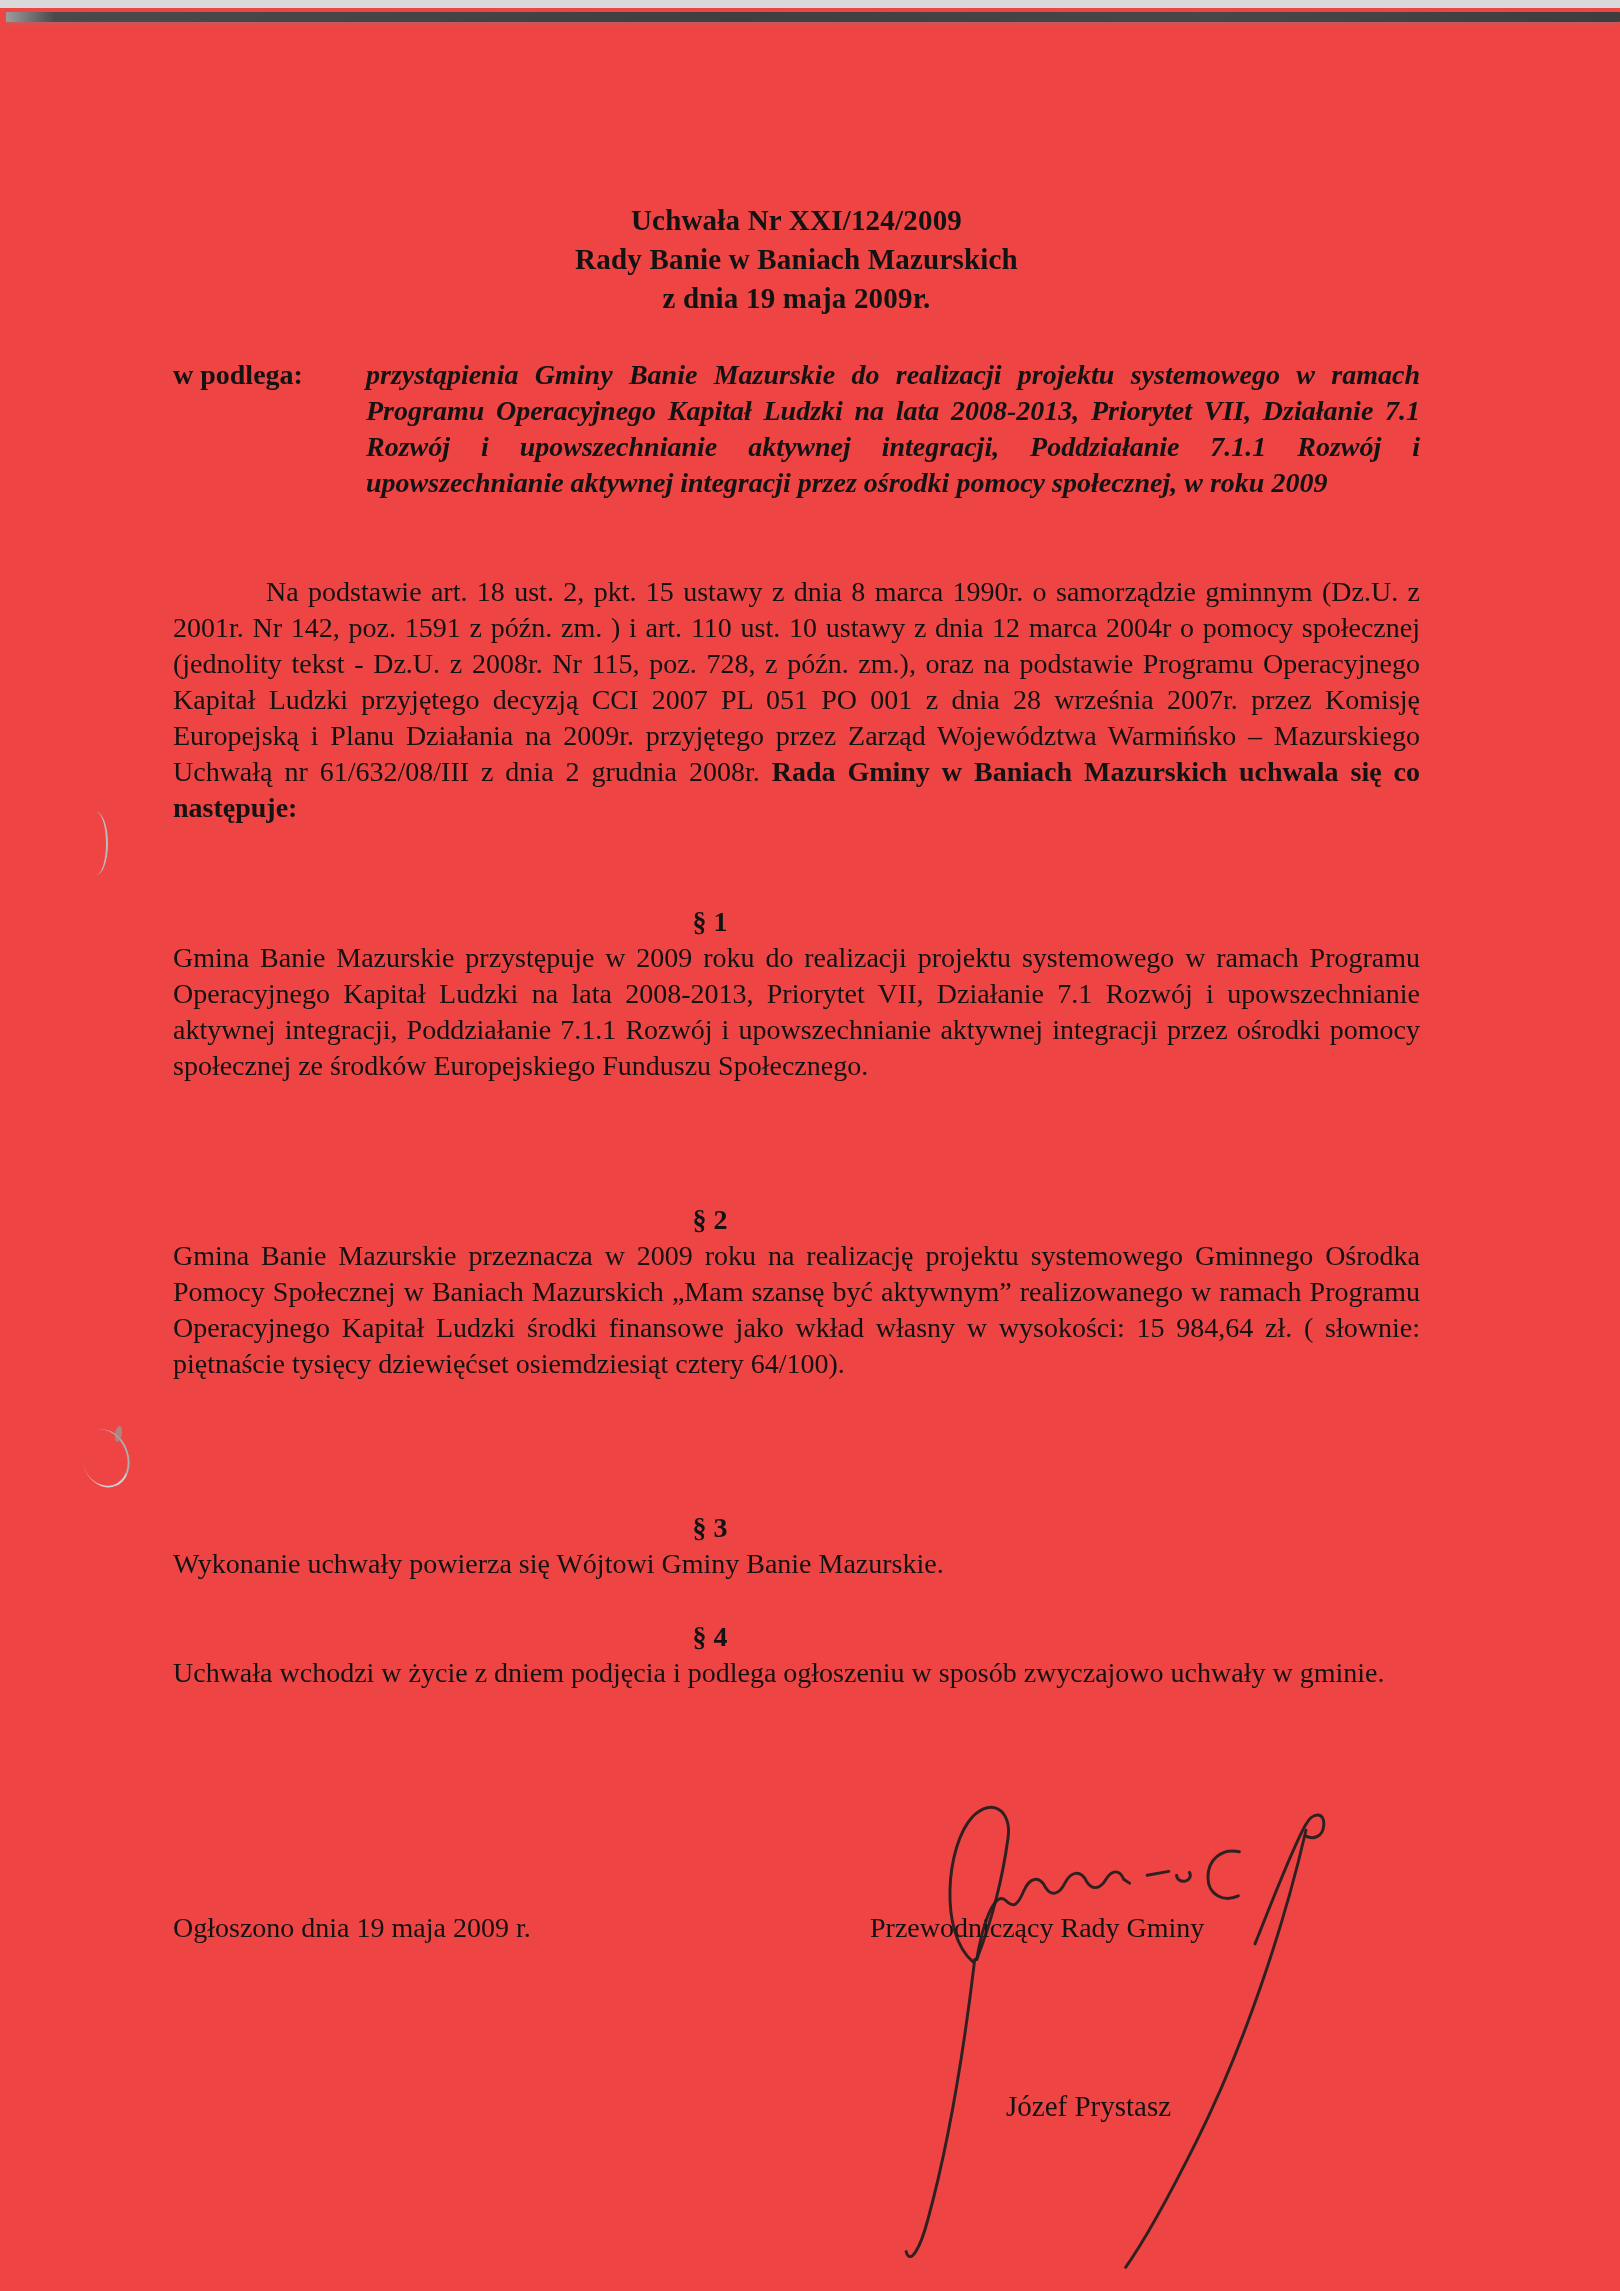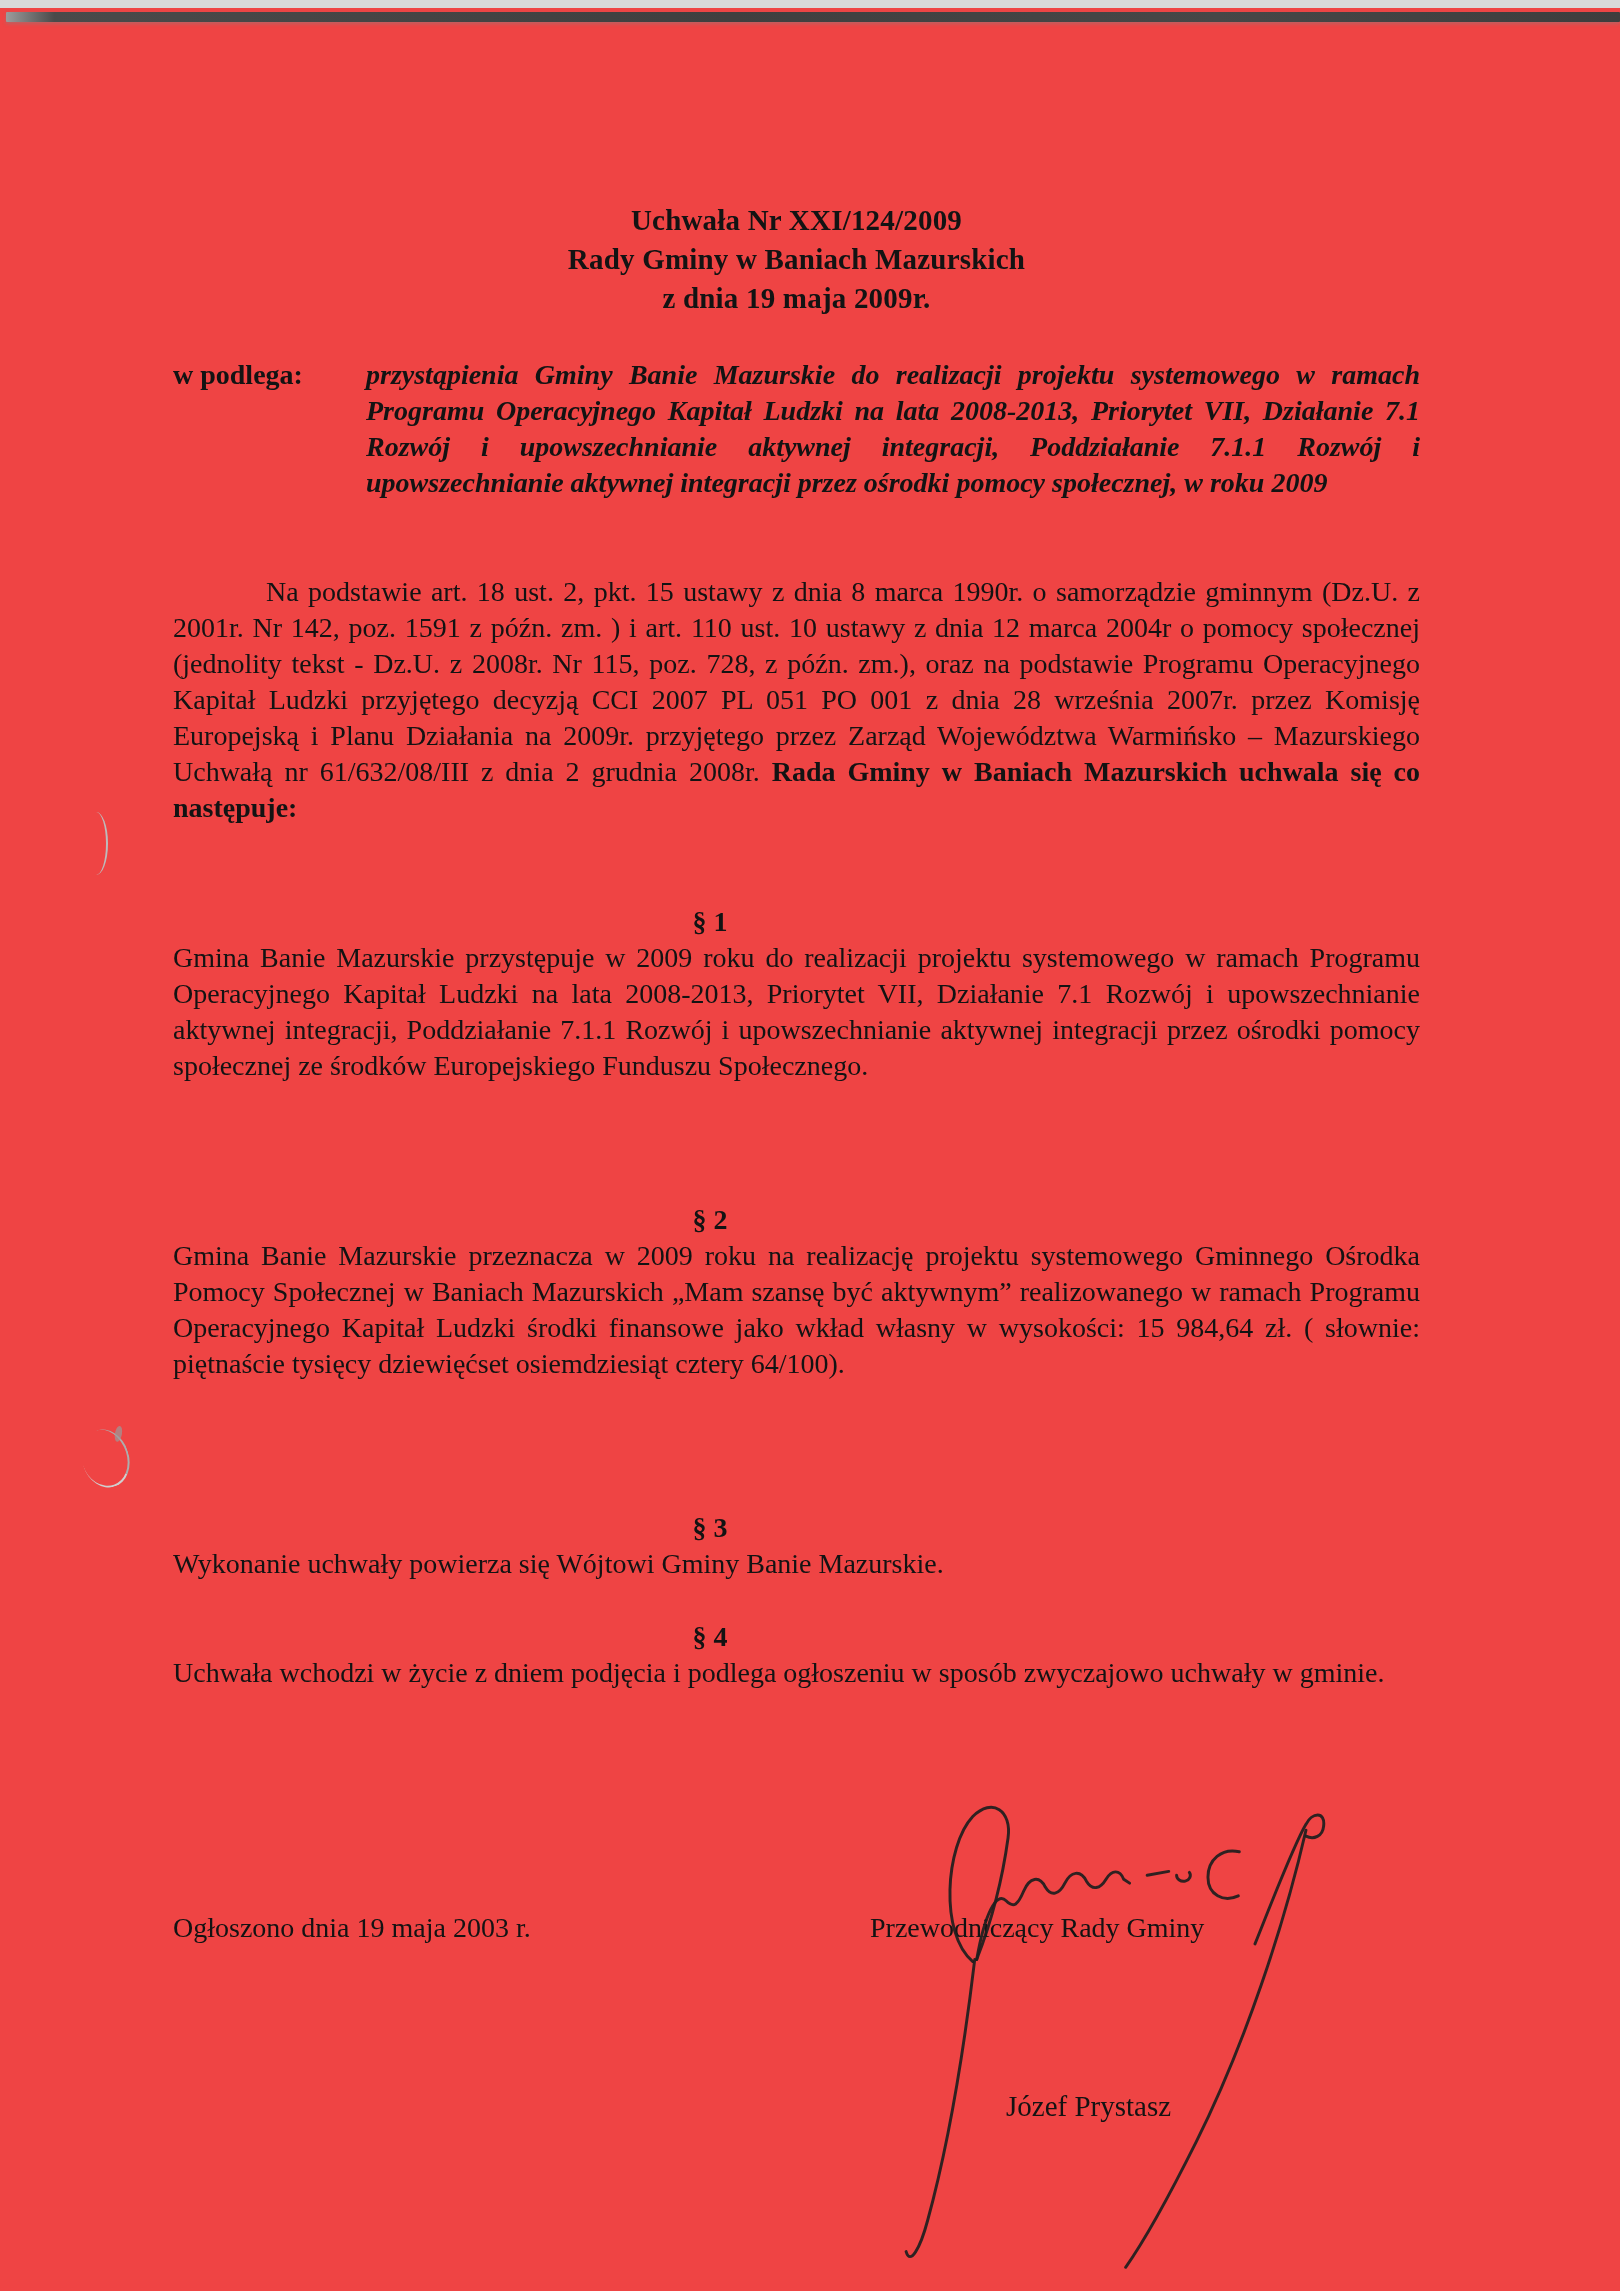--- a/index.html
+++ b/index.html
@@ -62,21 +62,21 @@
 </style>
 </head>
 <body>
 
 <div class="page">
 
   <div class="scan-bar"></div>
 
   <div class="col title-block">
     <div>Uchwała Nr XXI/124/2009</div>
-    <div>Rady Gminy w Baniach Mazurskich</div>
+    <div>Rady Banie w Baniach Mazurskich</div>
     <div>z dnia 19 maja 2009r.</div>
   </div>
 
   <div class="col subject body-text">
     <div class="lbl">w podlega:</div>
     <div class="txt">przystąpienia Gminy Banie Mazurskie do realizacji projektu systemowego w ramach Programu Operacyjnego Kapitał Ludzki na lata 2008-2013, Priorytet VII, Działanie 7.1 Rozwój i upowszechnianie aktywnej integracji, Poddziałanie 7.1.1 Rozwój i upowszechnianie aktywnej integracji przez ośrodki pomocy społecznej, w roku 2009</div>
   </div>
 
   <div class="col preamble body-text"><span>Na podstawie art. 18 ust. 2, pkt. 15 ustawy z dnia 8 marca 1990r. o samorządzie gminnym (Dz.U. z 2001r. Nr 142, poz. 1591 z późn. zm. ) i art. 110 ust. 10 ustawy z dnia 12 marca 2004r o pomocy społecznej (jednolity tekst - Dz.U. z 2008r. Nr 115, poz. 728, z późn. zm.), oraz na podstawie Programu Operacyjnego Kapitał Ludzki przyjętego decyzją CCI 2007 PL 051 PO 001 z dnia 28 września 2007r. przez Komisję Europejską i Planu Działania na 2009r. przyjętego przez Zarząd Województwa Warmińsko – Mazurskiego Uchwałą nr 61/632/08/III z dnia 2 grudnia 2008r. </span><span class="tail">Rada Gminy w Baniach Mazurskich uchwala się co następuje:</span></div>
 
@@ -93,21 +93,21 @@
   <div class="col section body-text sec-3">
     <div class="sec-head">§ 3</div>
     <div>Wykonanie uchwały powierza się Wójtowi Gminy Banie Mazurskie.</div>
   </div>
 
   <div class="col section body-text sec-4">
     <div class="sec-head">§ 4</div>
     <div>Uchwała wchodzi w życie z dniem podjęcia i podlega ogłoszeniu w sposób zwyczajowo uchwały w gminie.</div>
   </div>
 
-  <div class="col body-text footer-left">Ogłoszono dnia 19 maja 2003 r.</div>
+  <div class="col body-text footer-left">Ogłoszono dnia 19 maja 2009 r.</div>
 
   <div class="signer-title">Przewodniczący Rady Gminy</div>
 
   <svg class="signature-svg" viewBox="0 0 500 510" xmlns="http://www.w3.org/2000/svg">
 
     <path d="M 112 178 C 78 150 84 60 112 30 C 132 10 152 24 148 52 C 142 96 130 140 116 176"></path>
 
     <path d="M 116 176 C 124 130 136 106 146 116 C 154 124 158 120 164 106
              C 170 92 180 90 186 102 C 192 112 200 110 206 98
              C 212 86 222 84 228 96 C 234 106 242 104 248 94

